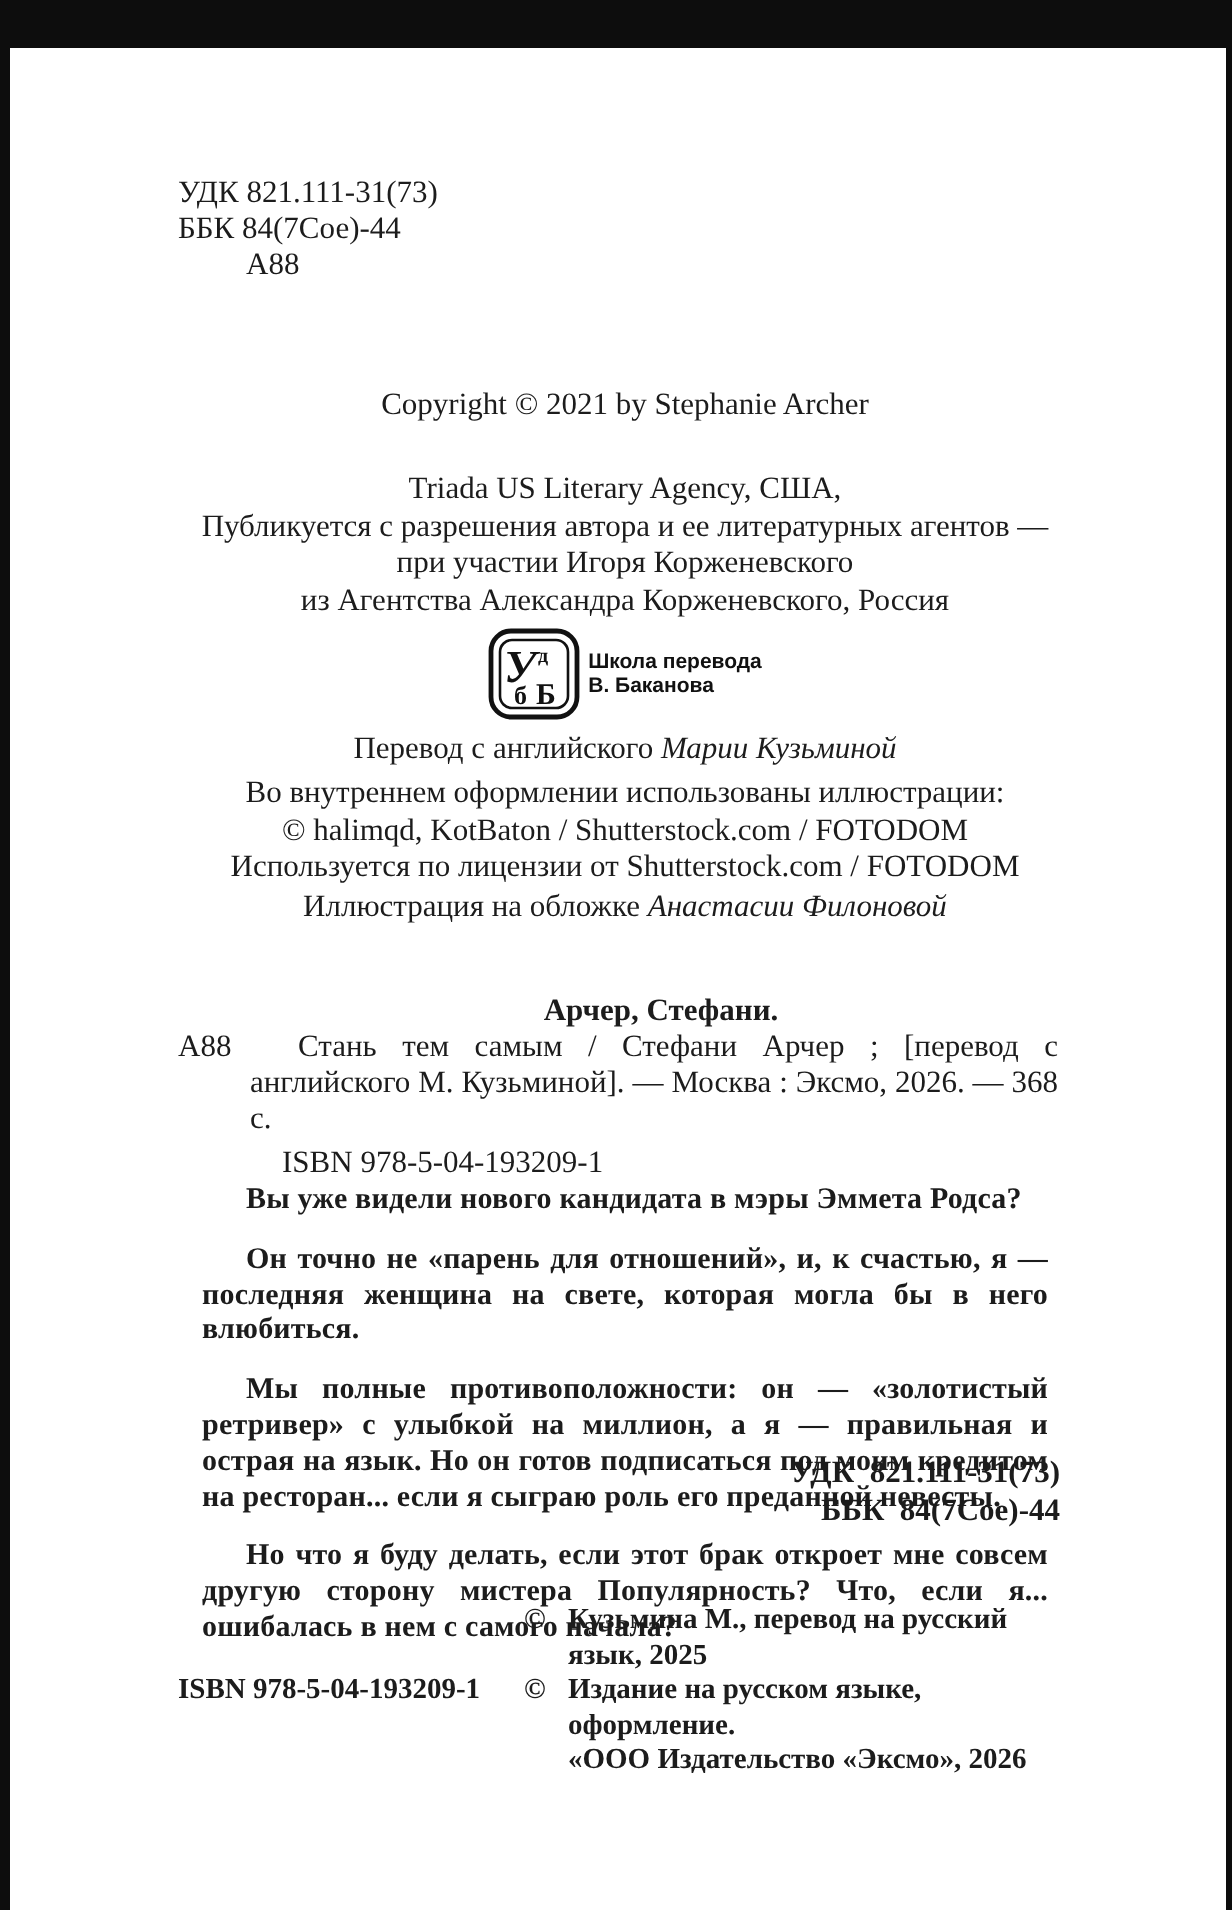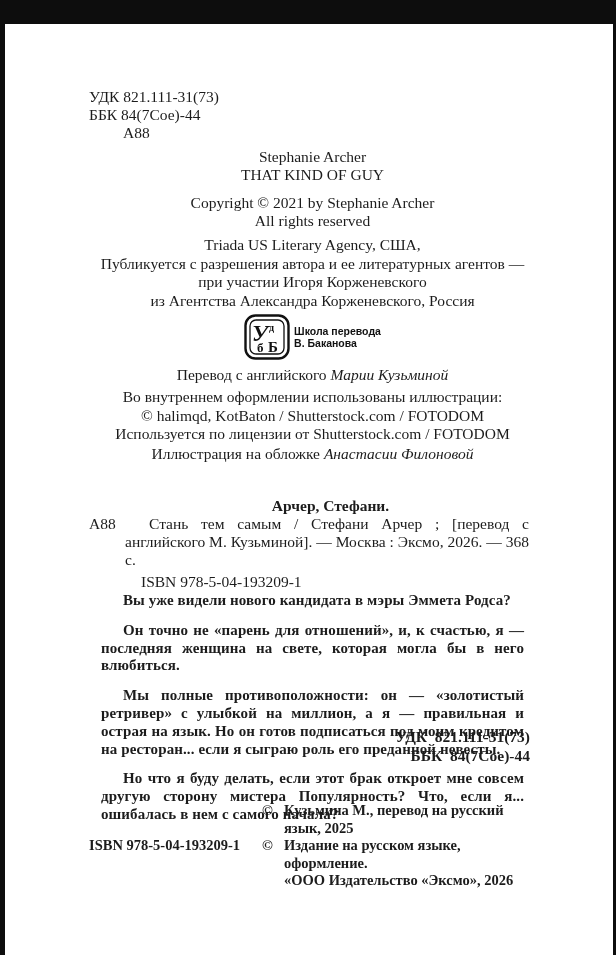--- a/index.html
+++ b/index.html
@@ -66,28 +66,23 @@
 <body>
 
 <div class="page">
 
   <div class="abs codes-top">
     <div>УДК 821.111-31(73)</div>
     <div>ББК 84(7Сое)-44</div>
     <div class="indent">А88</div>
   </div>
 
-  <div class="abs content center orig-title">
-    <div>Stephanie Archer</div>
-    <div>THAT KIND OF GUY</div>
-  </div>
 
   <div class="abs content center orig-copy">
     <div>Copyright © 2021 by Stephanie Archer</div>
-    <div>All rights reserved</div>
   </div>
 
   <div class="abs content center agency">
     <div>Triada US Literary Agency, США,</div>
     <div>Публикуется с разрешения автора и ее литературных агентов —</div>
     <div>при участии Игоря Корженевского</div>
     <div>из Агентства Александра Корженевского, Россия</div>
   </div>
 
   <div class="abs logo-row">

